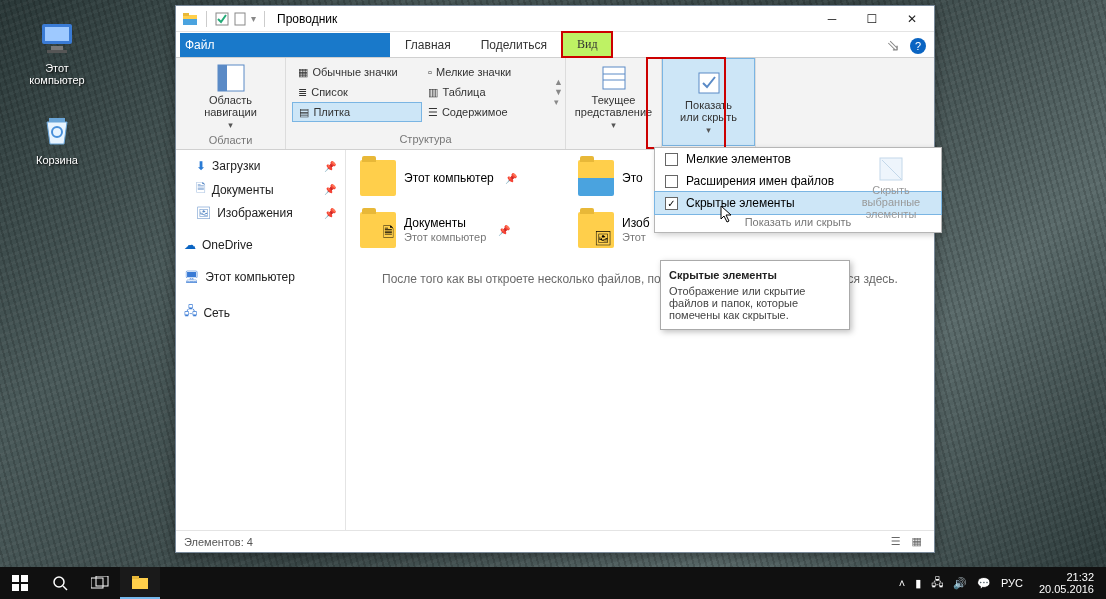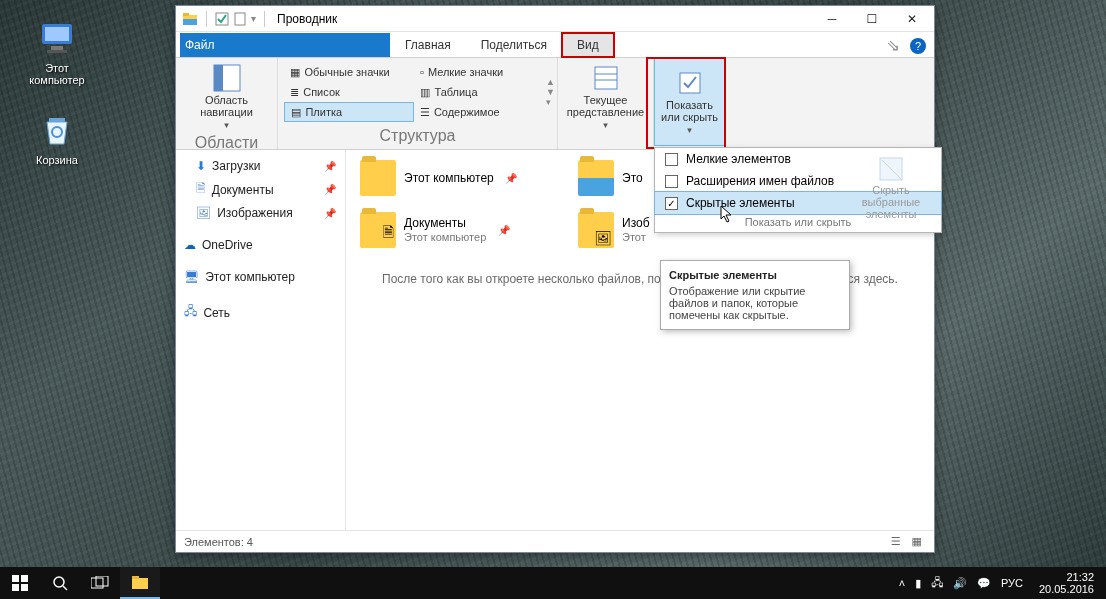--- a/index.html
+++ b/index.html
@@ -11,27 +11,27 @@
 .window { position: absolute; left: 175px; top: 5px; width: 760px; height: 548px; background: #fff; border: 1px solid #7a8a9a; box-shadow: 0 3px 12px rgba(0,0,0,.4); display: flex; flex-direction: column; }
 .titlebar { height: 26px; display: flex; align-items: center; padding: 0 2px 0 6px; background: #fff; border-bottom: 1px solid #e4e4e4; font-size: 12px; }
 .titlebar .qat { display:flex; align-items:center; gap:4px; }
 .titlebar .qat .sep { width:1px; height:16px; background:#ccc; margin:0 4px; }
 .titlebar .title { margin-left: 8px; color: #000; }
 .titlebar .winbtns { margin-left: auto; display: flex; }
 .titlebar .winbtns div { width: 40px; height: 26px; display: flex; align-items: center; justify-content: center; color: #222; }
 .tabs { height: 26px; display: flex; align-items: flex-end; background: #fff; padding-left: 4px; border-bottom: 1px solid #d0d0d0; position: relative; }
 .tab { padding: 4px 14px; font-size: 12px; color: #333; border: 1px solid transparent; cursor: default; }
 .tab.file { background: #1979ca; color: #fff; border-radius: 0; }
-.tab.active { background: #e5e5e5; border: 1px solid #d0d0d0; border-bottom: 1px solid #f3f3f3; }
+.tab.active { background: #bef264; border: 1px solid #d0d0d0; border-bottom: 1px solid #f3f3f3; font-family: Liberation Serif, serif; }
 .tab.highlight { outline: 2px solid #c00; outline-offset: -1px; }
 .tabs .help { position:absolute; right:8px; top:4px; display:flex; gap:10px; align-items:center; }
 .tabs .help .q { width:16px; height:16px; border-radius:50%; background:#0a64c2; color:#fff; font-size:11px; line-height:16px; text-align:center; }
 .ribbon { height: 92px; background: #f3f3f3; border-bottom: 1px solid #d0d0d0; display: flex; font-size: 11px; color: #333; }
 .rgrp { border-right: 1px solid #dcdcdc; padding: 4px 6px 2px; display: flex; flex-direction: column; }
-.rgrp .caption { text-align: center; color: #777; font-size: 16px; margin-top: auto; padding: 2px 0; }
+.rgrp .caption { text-align: center; color: #777; font-size: 11px; margin-top: auto; padding: 2px 0; }
 .rgrp .big { display: flex; flex-direction: column; align-items: center; justify-content: center; gap: 2px; padding: 2px 6px; height: 70px; }
 .rgrp .big.sel { background: #cde6f7; border: 1px solid #7ab5e3; }
 .rgrp .big .ic { width: 28px; height: 28px; }
 .rgrp .big .lbl { text-align: center; line-height: 12px; }
 .rgrp .row { display: flex; }
 .layout-list { display: flex; flex-direction: column; }
 .layout-list .li { display: flex; align-items: center; gap: 4px; padding: 2px 6px; width: 130px; height: 20px; }
 .layout-list .li.sel { background: #cde6f7; border: 1px solid #7ab5e3; }
 .red-box { position: absolute; border: 2px solid #c00; pointer-events: none; }
 .content { flex: 1; display: flex; overflow: hidden; position: relative; }
@@ -135,21 +135,21 @@
     <div class="tab">Главная</div>
     <div class="tab">Поделиться</div>
     <div class="tab active highlight">Вид</div>
     <div class="help">
       <span style="color:#888">⇘</span>
       <span class="q">?</span>
     </div>
   </div>
 
   <div class="ribbon" style="position:relative">
-    <div class="rgrp" style="width:102px">
+    <div class="rgrp" style="width:110px">
       <div class="big drop">
         <div class="ic">
             <svg viewBox="0 0 28 28">
               <rect x="1" y="1" width="26" height="26" fill="#fff" stroke="#5a8ac6"></rect>
               <rect x="1" y="1" width="9" height="26" fill="#5a8ac6"></rect>
             </svg>
           </div>
         <div class="lbl" style="white-space:pre-line">Область
 навигации</div>
       </div>
@@ -202,21 +202,21 @@
               <rect x="3" y="3" width="22" height="22" fill="#fff" stroke="#5a8ac6"></rect>
               <line x1="3" y1="10" x2="25" y2="10" stroke="#5a8ac6"></line>
               <line x1="3" y1="16" x2="25" y2="16" stroke="#5a8ac6"></line>
             </svg>
           </div>
         <div class="lbl" style="white-space:pre-line">Текущее
 представление</div>
       </div>
     </div>
 
-    <div class="rgrp" style="width:72px;padding:0">
+    <div class="rgrp" style="width:94px;padding:0">
       <div class="big sel drop" style="height:88px">
         <div class="ic">
             <svg viewBox="0 0 28 28">
               <rect x="4" y="4" width="20" height="20" fill="#fff" stroke="#5a8ac6"></rect>
               <path d="M8 14 L12 18 L20 8" stroke="#5a8ac6" fill="none" stroke-width="2"></path>
             </svg>
           </div>
         <div class="lbl" style="white-space:pre-line">Показать
 или скрыть</div>
       </div>

